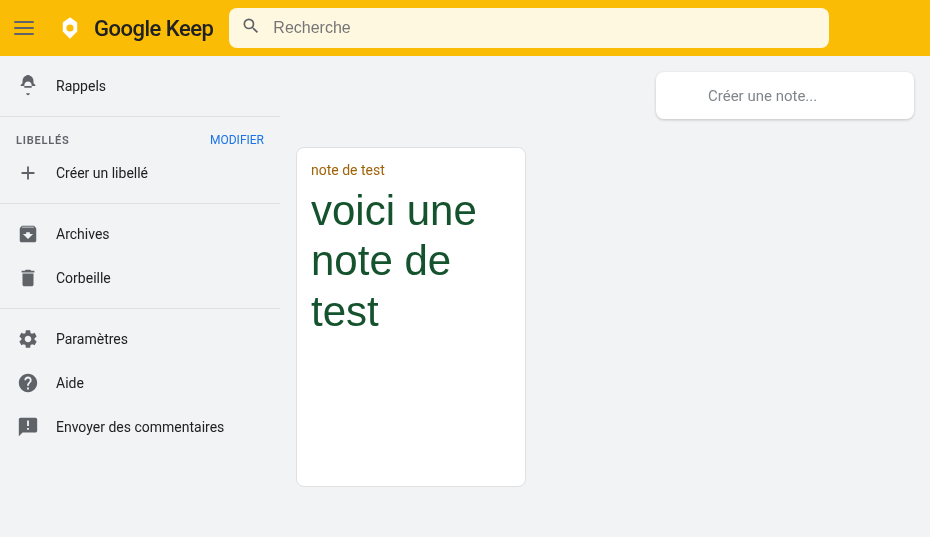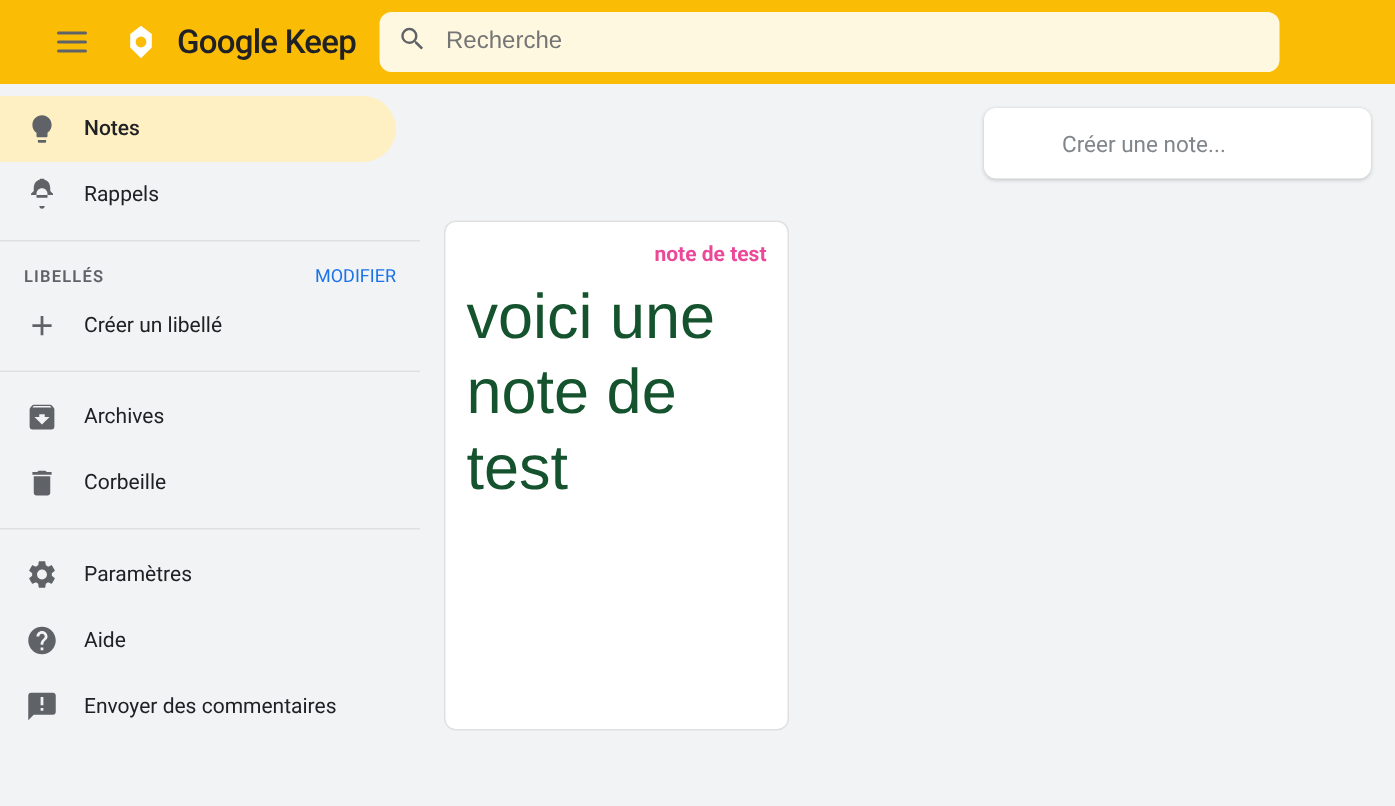--- a/index.html
+++ b/index.html
@@ -4,21 +4,21 @@
   <style>
     * { margin: 0; padding: 0; box-sizing: border-box; }
     body { font-family: 'Roboto', Arial, sans-serif; background: #f1f3f4; width: 930px; height: 537px; overflow: hidden; }
 
     
     #topbar {
       background: #FBBC05;
       height: 56px;
       display: flex;
       align-items: center;
-      padding: 0 28px;
+      padding: 0 4px;
       gap: 8px;
     }
     #menu-icon-btn {
       width: 40px; height: 40px;
       display: flex; align-items: center; justify-content: center;
       border-radius: 50%; cursor: pointer;
       border: none; background: transparent;
     }
     #app-logo {
       display: flex; align-items: center; gap: 6px;
@@ -113,21 +113,21 @@
       background: #fff;
       border-radius: 8px;
       border: 1px solid #e0e0e0;
       width: 230px;
       min-height: 340px;
       padding: 14px;
       cursor: pointer;
       box-shadow: none;
       position: relative;
     }
-    .note-title { font-size: 14px; font-weight: 700; color: #ec4899; margin-bottom: 8px; text-align: right; }
+    .note-title { font-size: 14px; font-weight: 400; color: #a16207; margin-bottom: 8px; }
     .note-body { font-size: 42px; font-weight: 200; color: #14532d; line-height: 1.2; font-family: Liberation Sans, sans-serif; }
   </style>
 </head>
 <body>
 
 <div id="topbar">
   <button id="menu-icon-btn">
     <svg width="20" height="20" viewBox="0 0 20 20" fill="#5f6368">
       <rect y="3" width="20" height="2" rx="1"></rect>
       <rect y="9" width="20" height="2" rx="1"></rect>
@@ -149,28 +149,20 @@
         </svg>
     </span>
     <input id="search-input" type="text" placeholder="Recherche" style="">
   </div>
 </div>
 
 <div id="layout">
 
   <nav id="sidebar">
 
-    <div class="sidebar-item active">
-      <span class="sidebar-icon">
-        <svg width="22" height="22" viewBox="0 0 24 24" fill="#5f6368">
-            <path d="M9 21c0 .5.4 1 1 1h4c.6 0 1-.5 1-1v-1H9v1zm3-19C8.1 2 5 5.1 5 9c0 2.4 1.2 4.5 3 5.7V17c0 .5.4 1 1 1h6c.6 0 1-.5 1-1v-2.3c1.8-1.3 3-3.4 3-5.7 0-3.9-3.1-7-7-7z"></path>
-          </svg>
-      </span>
-      <span class="sidebar-item-label">Notes</span>
-    </div>
 
     <div class="sidebar-item">
       <span class="sidebar-icon">
         <svg width="22" height="22" viewBox="0 0 24 24" fill="#5f6368">
             <path d="M18 9v-2c0-3.07-1.64-5.64-4.5-6.32V0h-3v.68C7.63 1.36 6 3.92 6 7v2L4 11v1h16v-1l-2-2zm-6 13c1.1 0 2-.9 2-2h-4c0 1.1.9 2 2 2zm0-15c2.21 0 4 1.79 4 4v3H8v-3c0-2.21 1.79-4 4-4z"></path>
           </svg>
       </span>
       <span class="sidebar-item-label">Rappels</span>
     </div>
 

